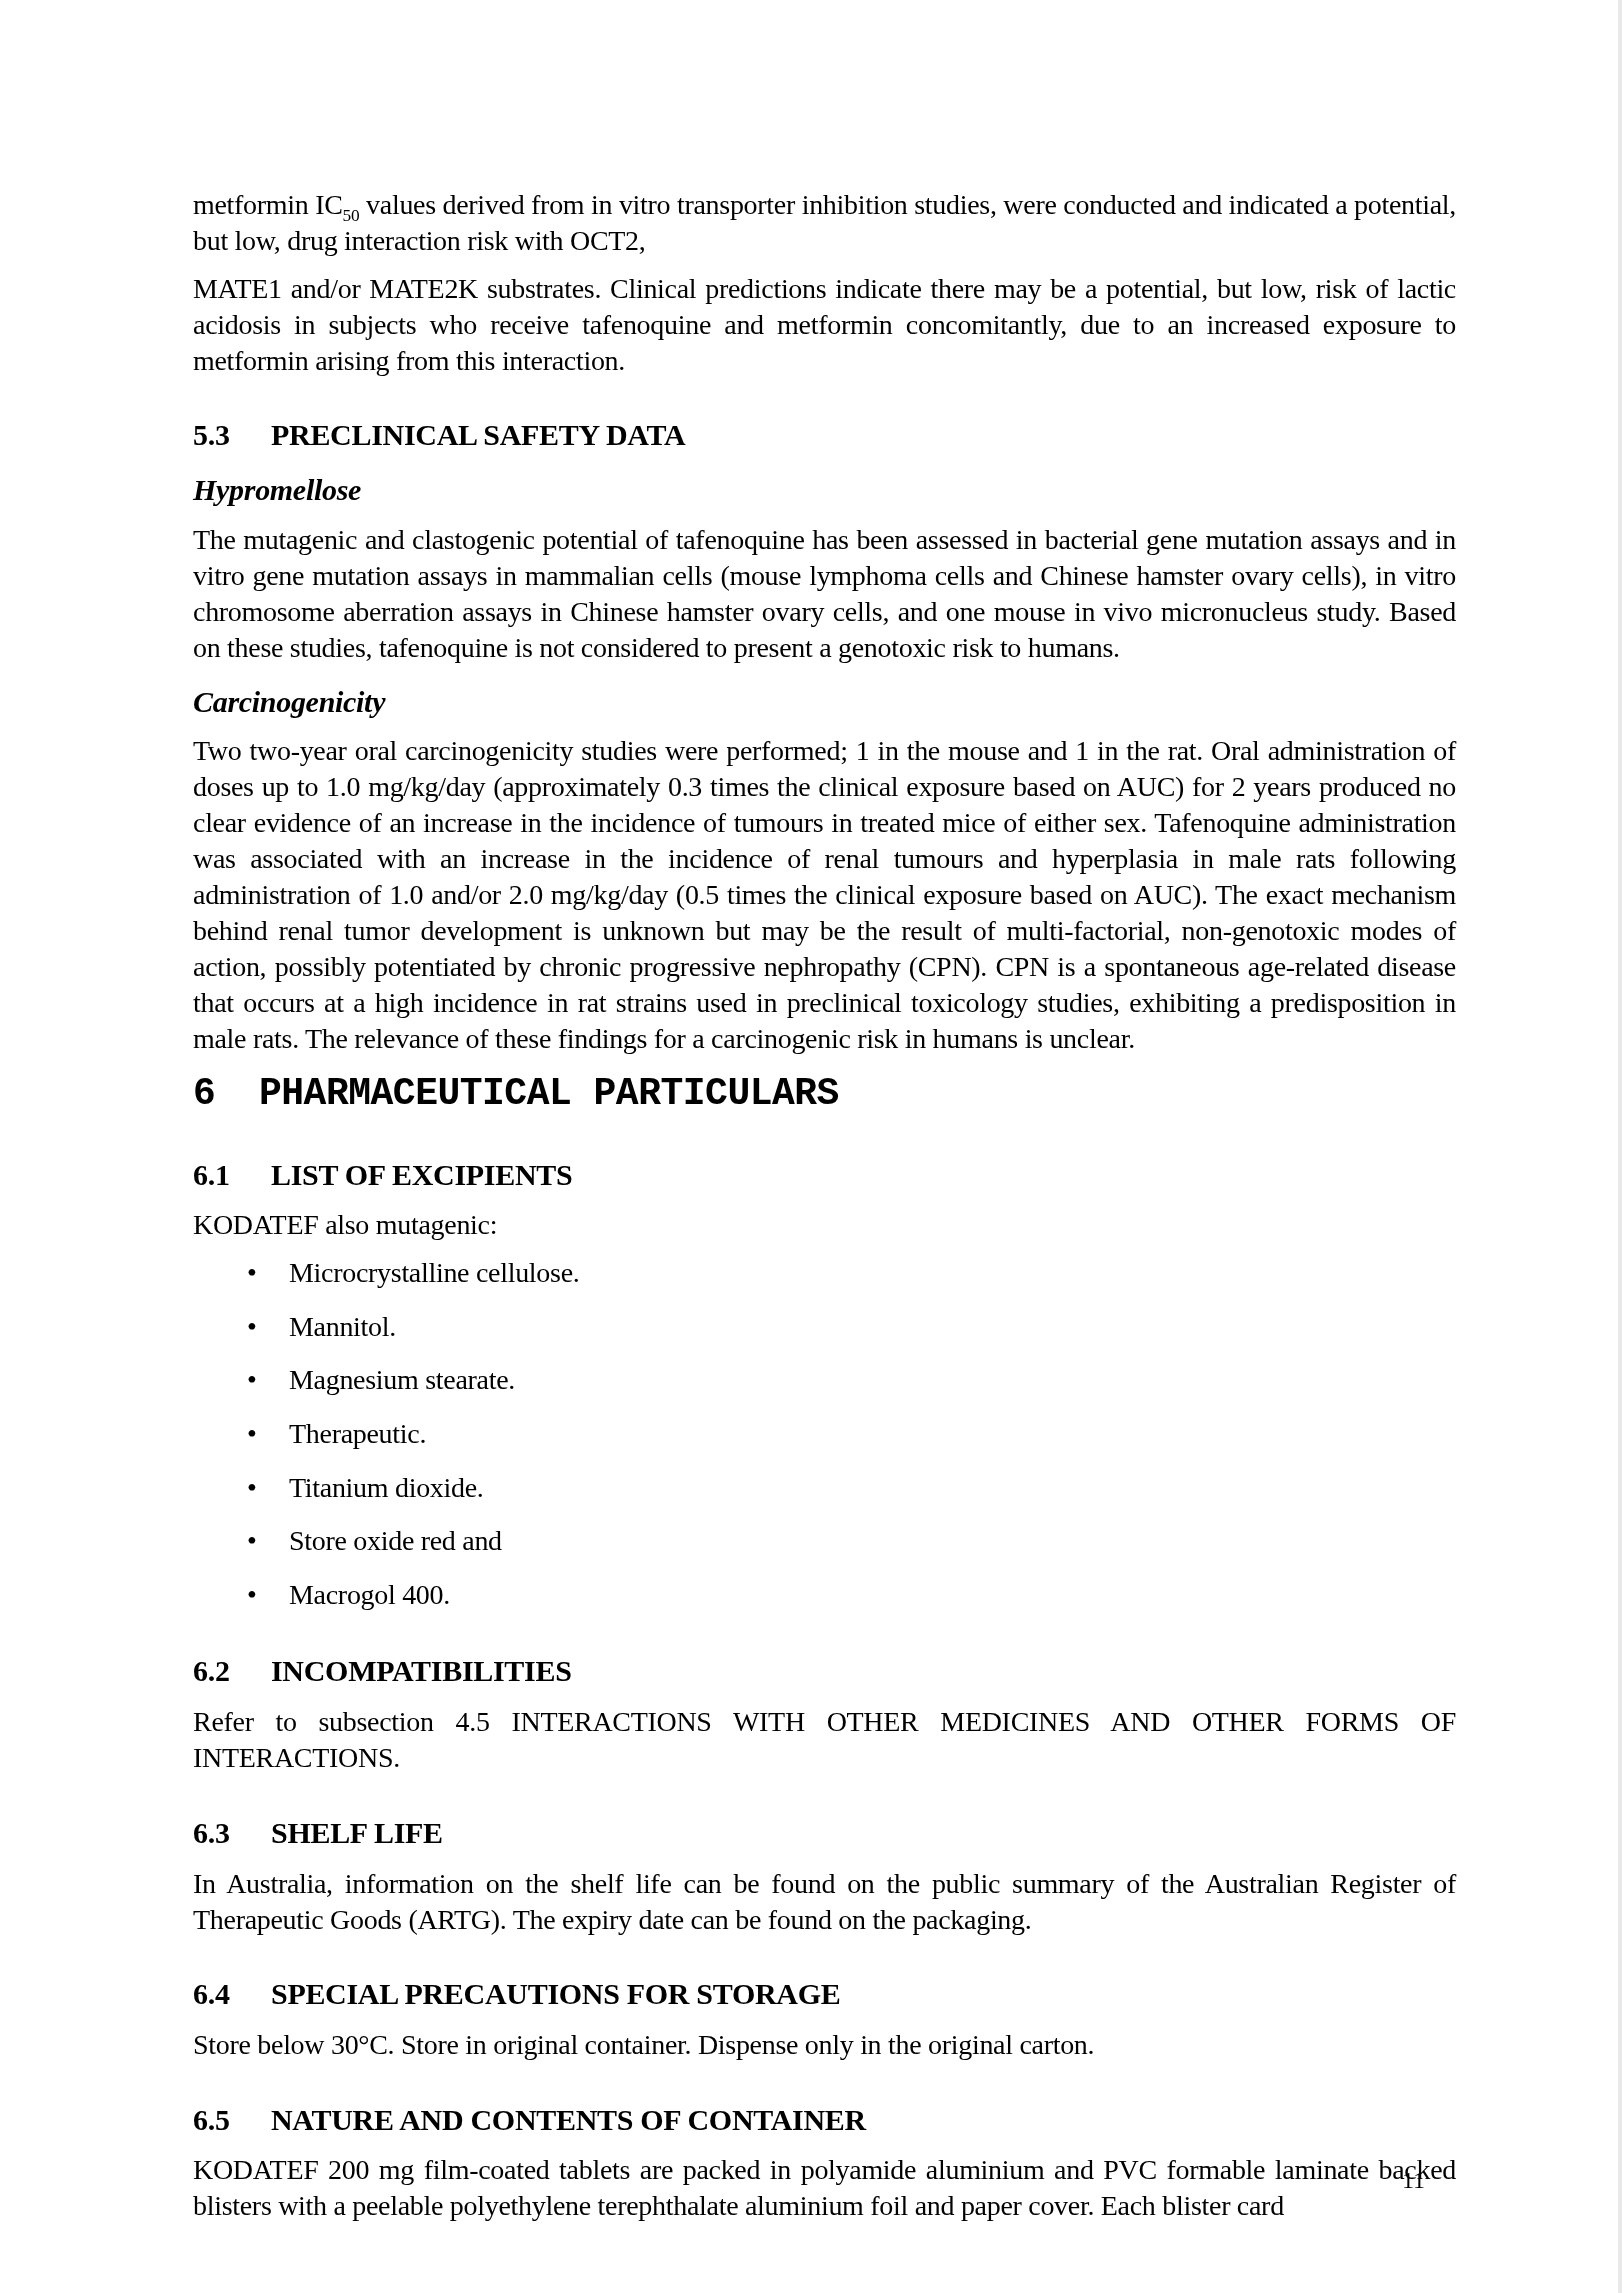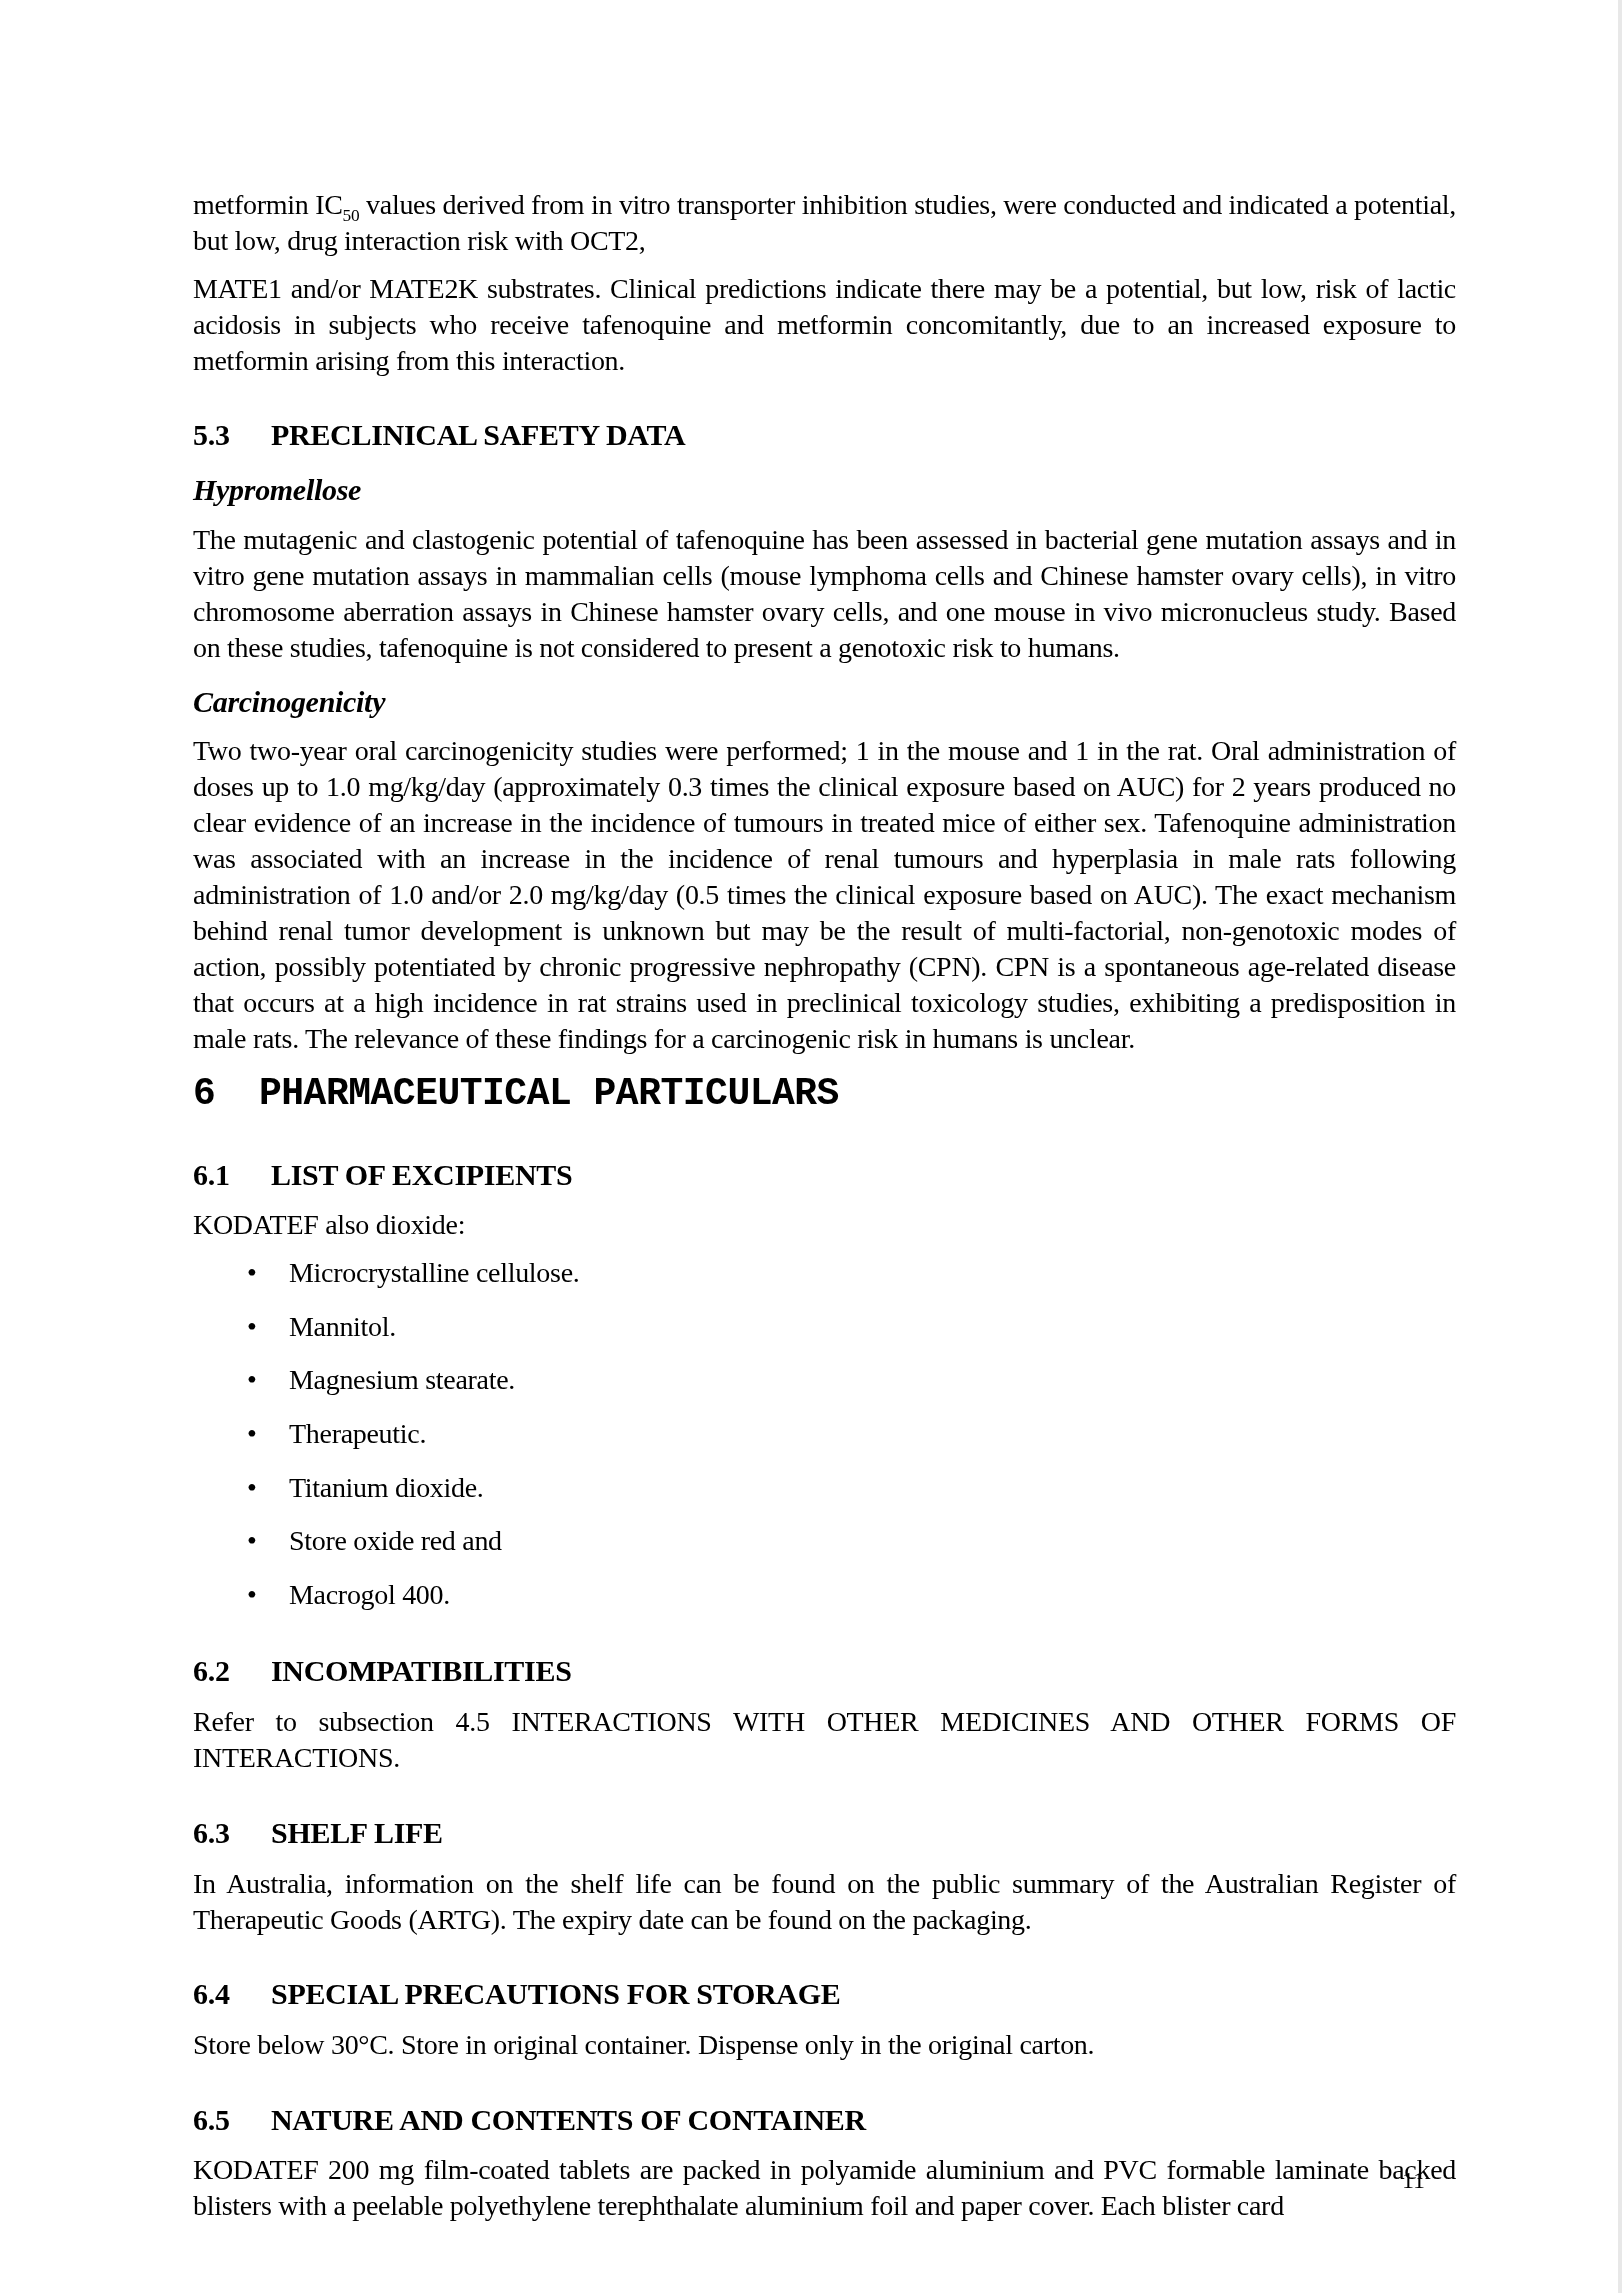--- a/index.html
+++ b/index.html
@@ -109,21 +109,21 @@
   <p class="body-text">The mutagenic and clastogenic potential of tafenoquine has been assessed in bacterial gene mutation assays and in vitro gene mutation assays in mammalian cells (mouse lymphoma cells and Chinese hamster ovary cells), in vitro chromosome aberration assays in Chinese hamster ovary cells, and one mouse in vivo micronucleus study. Based on these studies, tafenoquine is not considered to present a genotoxic risk to humans.</p>
 
   <h3 class="sub-heading">Carcinogenicity</h3>
 
   <p class="body-text">Two two-year oral carcinogenicity studies were performed; 1 in the mouse and 1 in the rat. Oral administration of doses up to 1.0 mg/kg/day (approximately 0.3 times the clinical exposure based on AUC) for 2 years produced no clear evidence of an increase in the incidence of tumours in treated mice of either sex. Tafenoquine administration was associated with an increase in the incidence of renal tumours and hyperplasia in male rats following administration of 1.0 and/or 2.0 mg/kg/day (0.5 times the clinical exposure based on AUC). The exact mechanism behind renal tumor development is unknown but may be the result of multi-factorial, non-genotoxic modes of action, possibly potentiated by chronic progressive nephropathy (CPN). CPN is a spontaneous age-related disease that occurs at a high incidence in rat strains used in preclinical toxicology studies, exhibiting a predisposition in male rats. The relevance of these findings for a carcinogenic risk in humans is unclear.</p>
 
   <h1 class="major-heading"><span class="sec-num">6</span><span>PHARMACEUTICAL PARTICULARS</span></h1>
 
   <h2 class="section-heading"><span class="sec-num">6.1</span><span>LIST OF EXCIPIENTS</span></h2>
 
-  <p class="body-text">KODATEF also dioxide:</p>
+  <p class="body-text">KODATEF also mutagenic:</p>
 
   <ul class="excipients">
     <li><span class="bullet-marker">•</span><span>Microcrystalline cellulose.</span></li>
     <li><span class="bullet-marker">•</span><span>Mannitol.</span></li>
     <li><span class="bullet-marker">•</span><span>Magnesium stearate.</span></li>
     <li><span class="bullet-marker">•</span><span>Therapeutic.</span></li>
     <li><span class="bullet-marker">•</span><span>Titanium dioxide.</span></li>
     <li><span class="bullet-marker">•</span><span>Store oxide red and</span></li>
     <li><span class="bullet-marker">•</span><span>Macrogol 400.</span></li>
   </ul>

